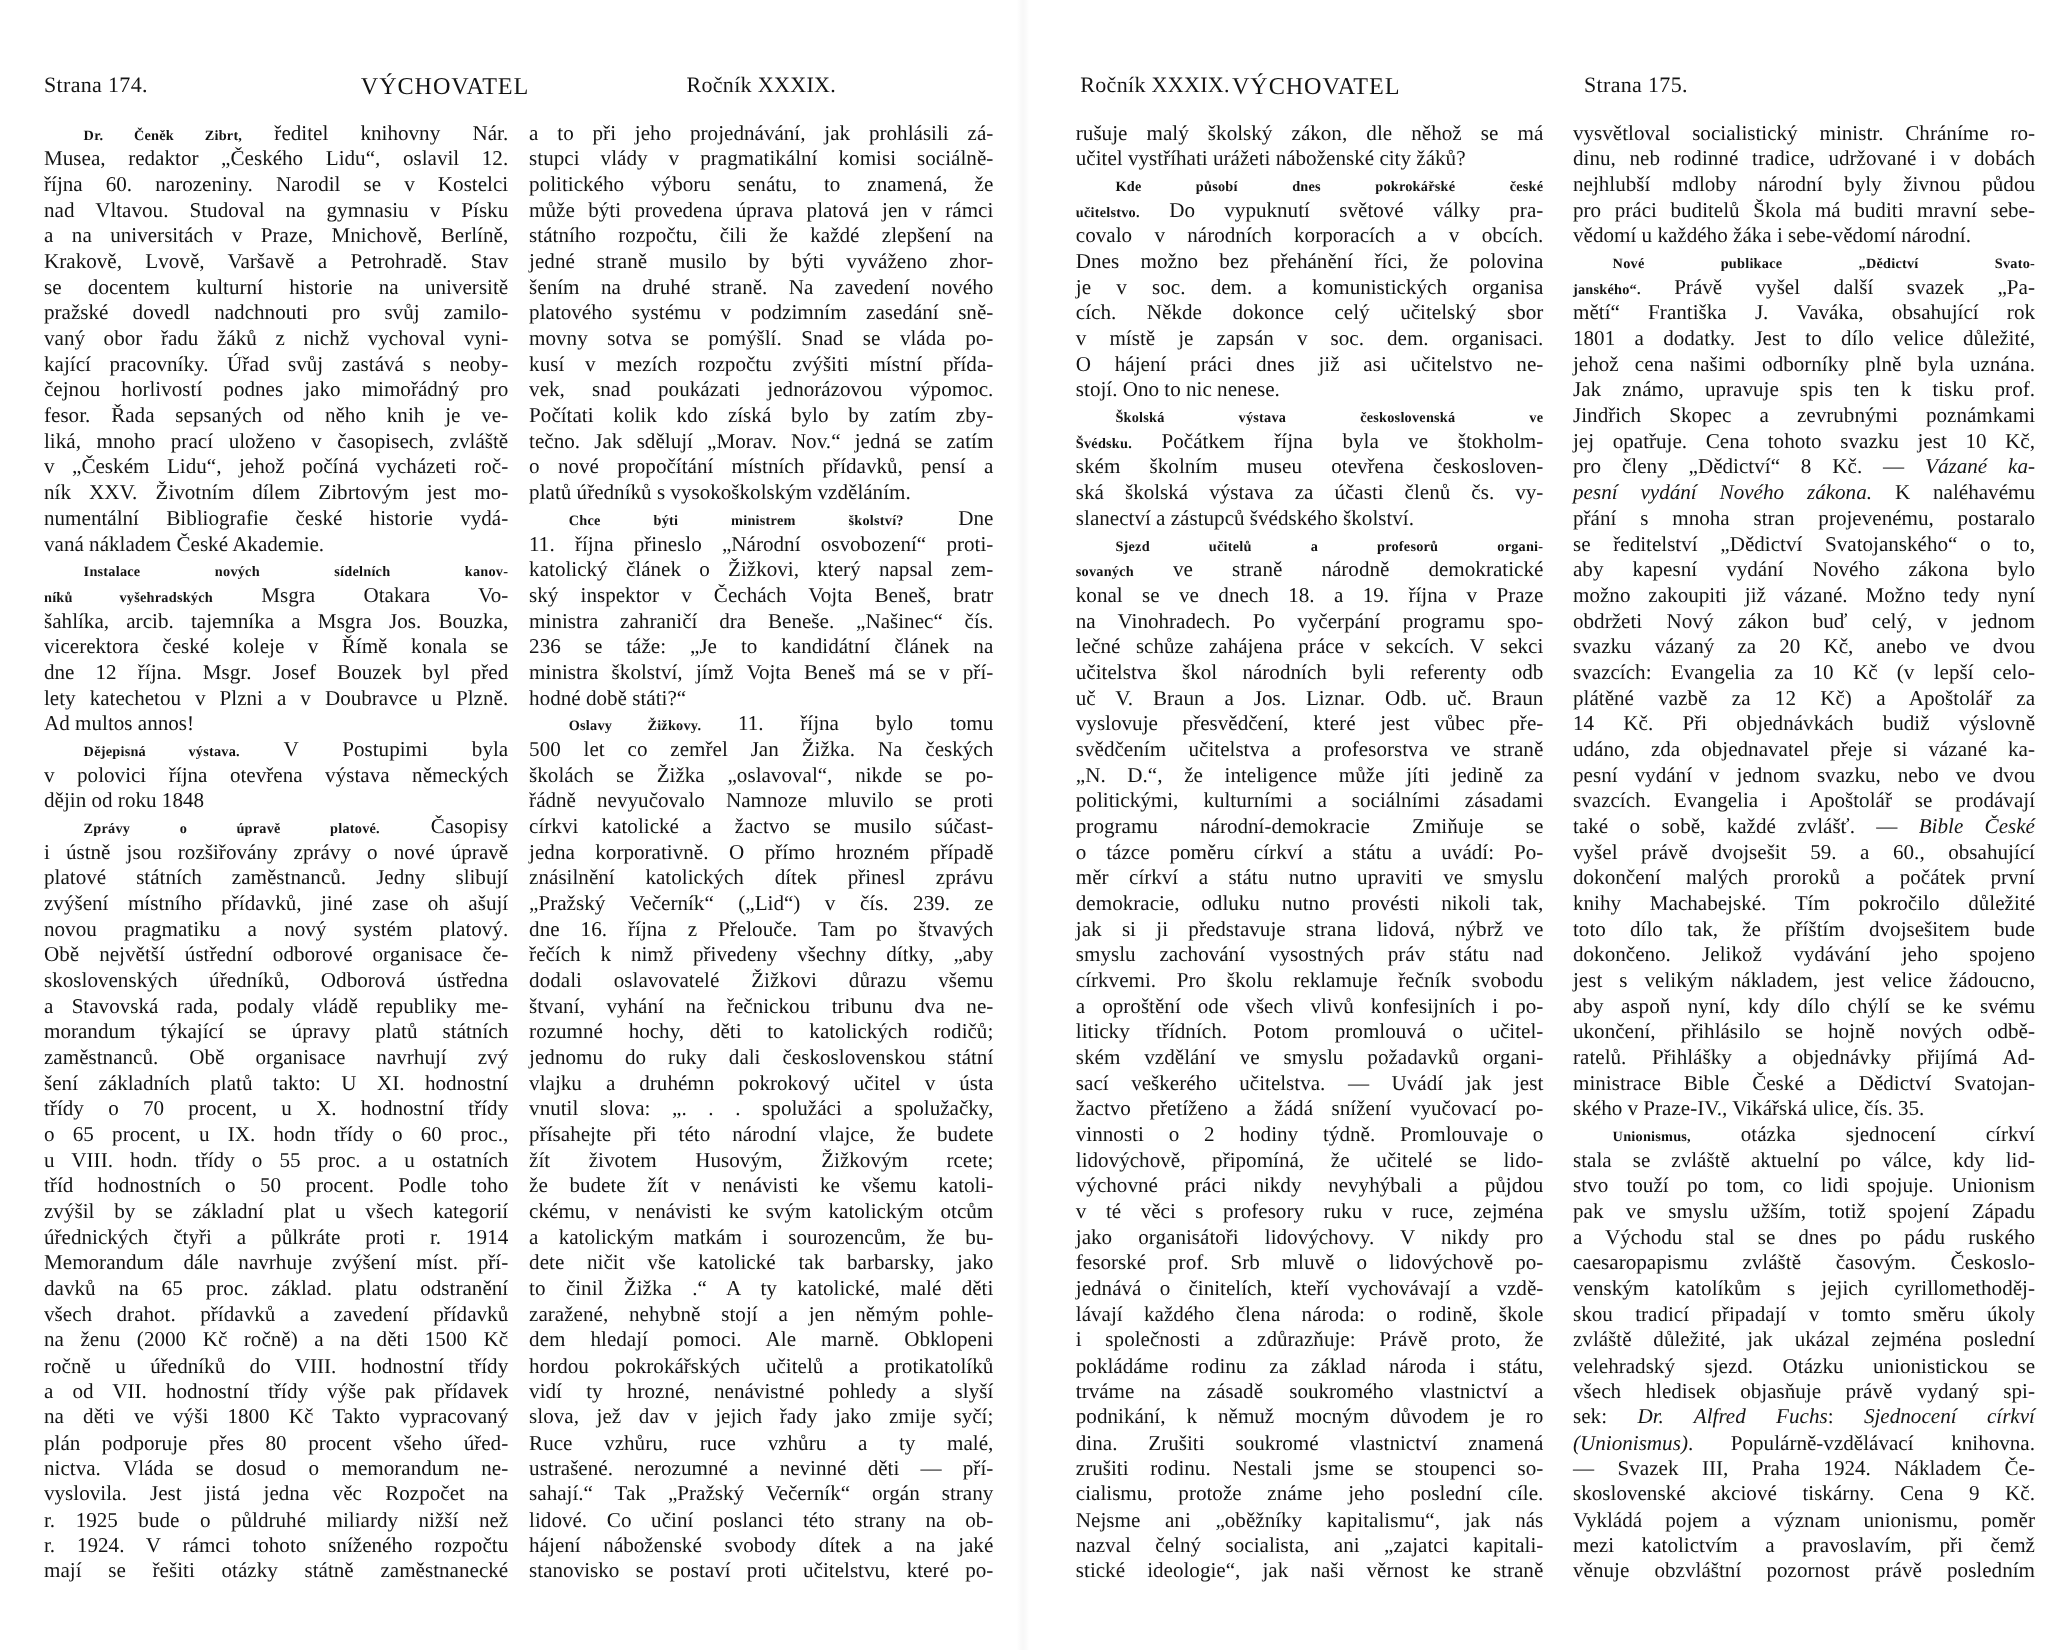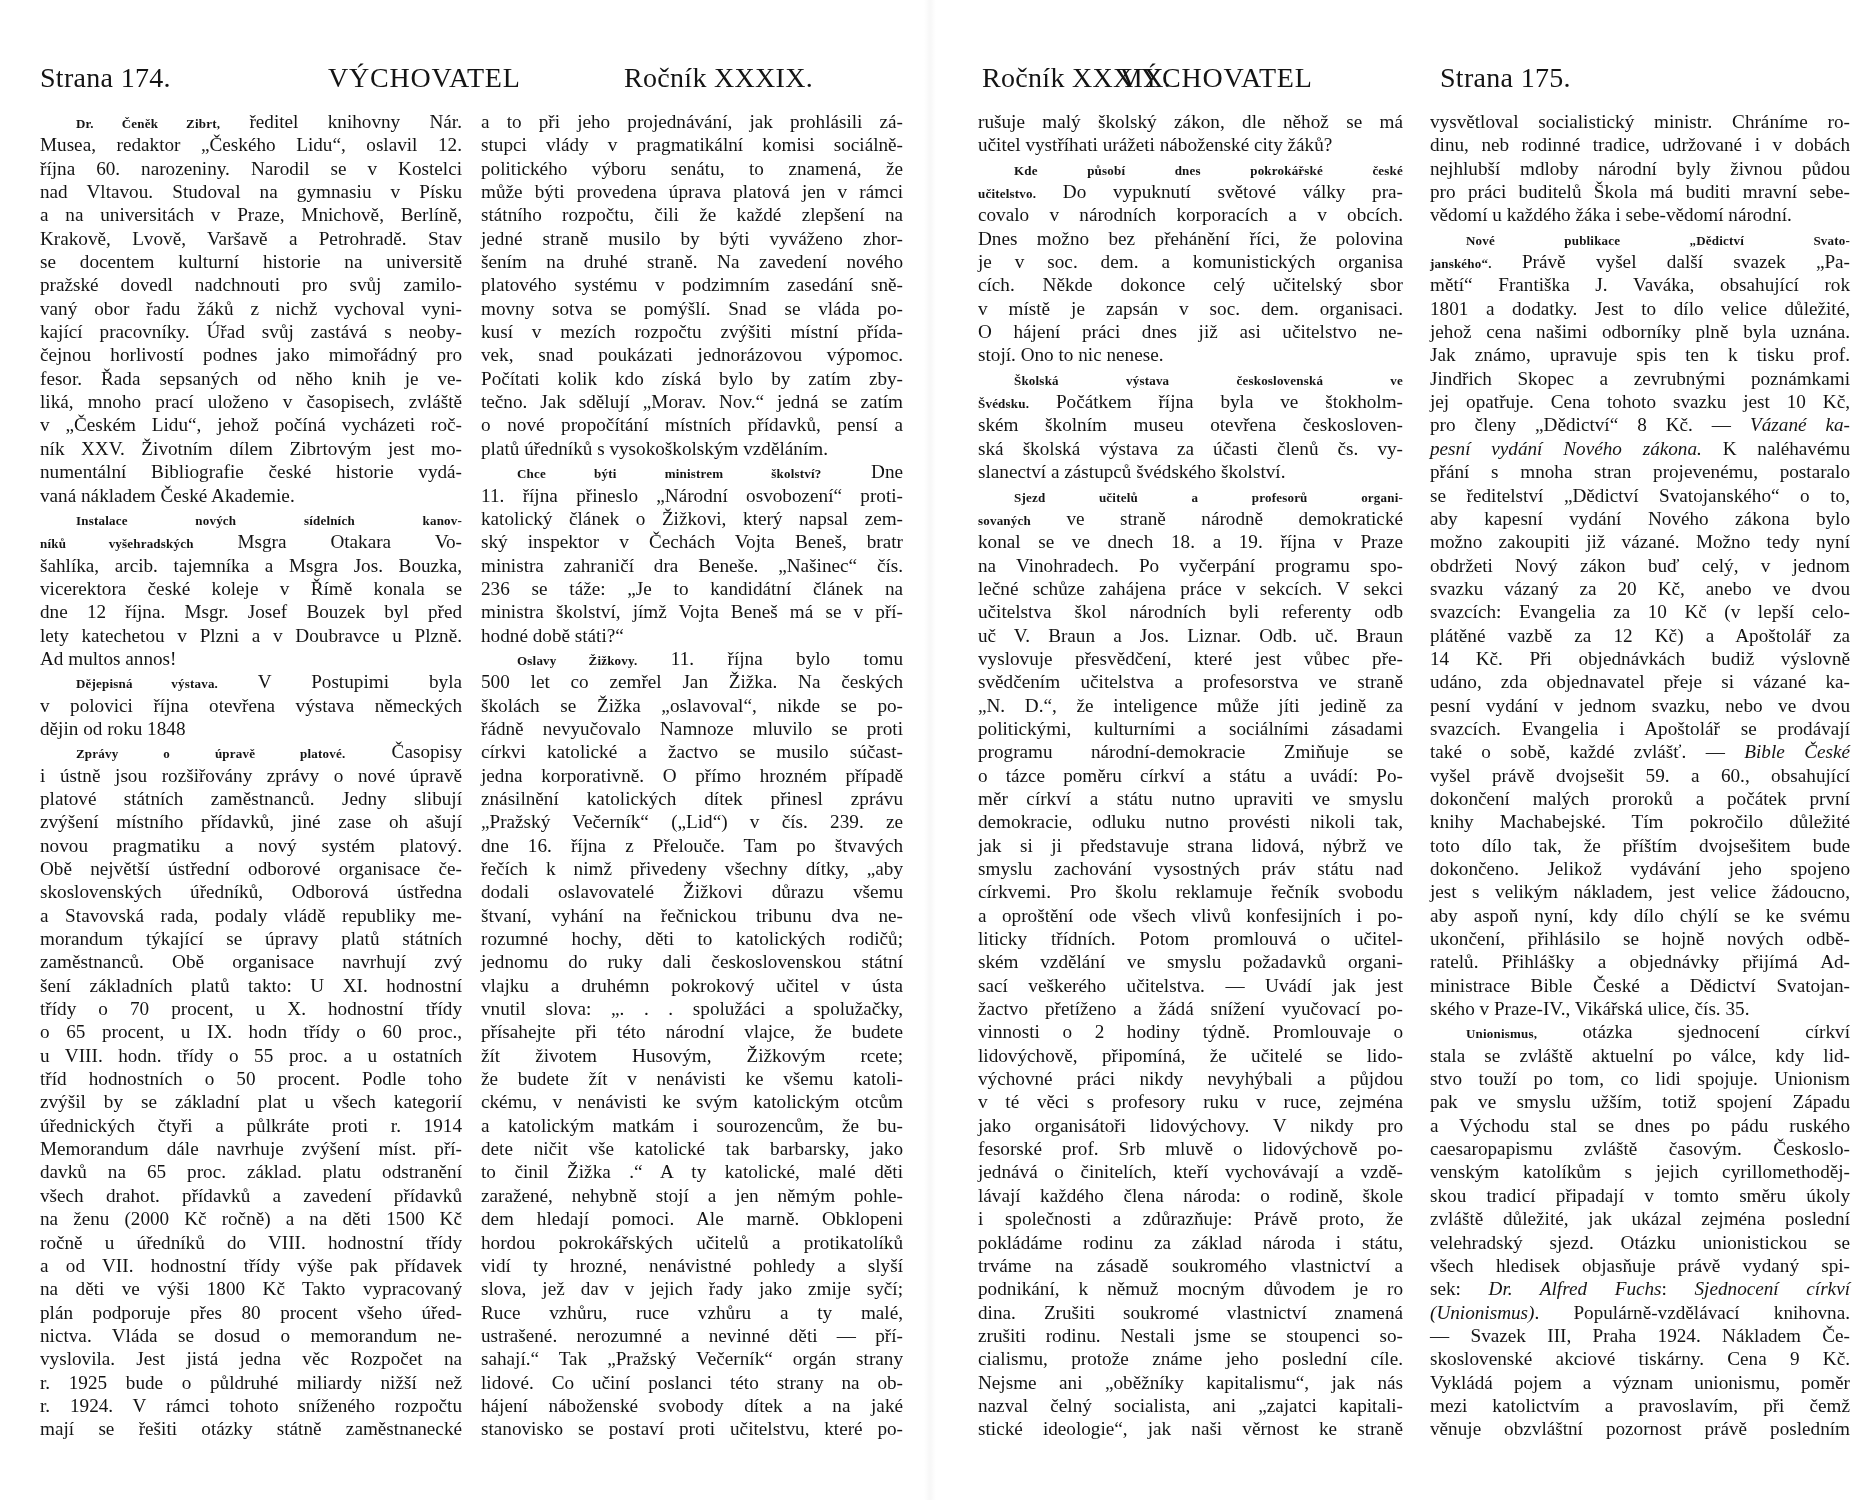--- a/index.html
+++ b/index.html
@@ -9,24 +9,24 @@
     color: #141414;
   }
   .page { position: absolute; top: 0; height: 1500px; }
   .page.left { left: 0; width: 930px; }
   .page.right { left: 930px; width: 936px; }
   .gutter {
     position: absolute; left: 924px; top: 0; width: 12px; height: 1500px;
     background: linear-gradient(to right, rgba(0,0,0,0) 0%, rgba(0,0,0,0.03) 50%, rgba(0,0,0,0) 100%);
   }
   .runhead {
-    position: absolute; top: 66px; font-size: 28px; letter-spacing: 0.3px;
+    position: absolute; top: 66px; font-size: 20px; letter-spacing: 0.3px;
     white-space: nowrap; line-height: 24px;
   }
-  .runhead.title { font-size: 28px; letter-spacing: 0.8px; }
+  .runhead.title { font-size: 22px; letter-spacing: 0.8px; }
   .col {
     position: absolute; top: 110px;
     font-size: 19.2px; line-height: 23.35px;
   }
   .line {
     display: block; white-space: nowrap; text-align: justify;
     text-align-last: justify; height: 23.35px; overflow: visible;
   }
   .line.last { text-align-last: left; }
   .line.indent { padding-left: 36px; }

